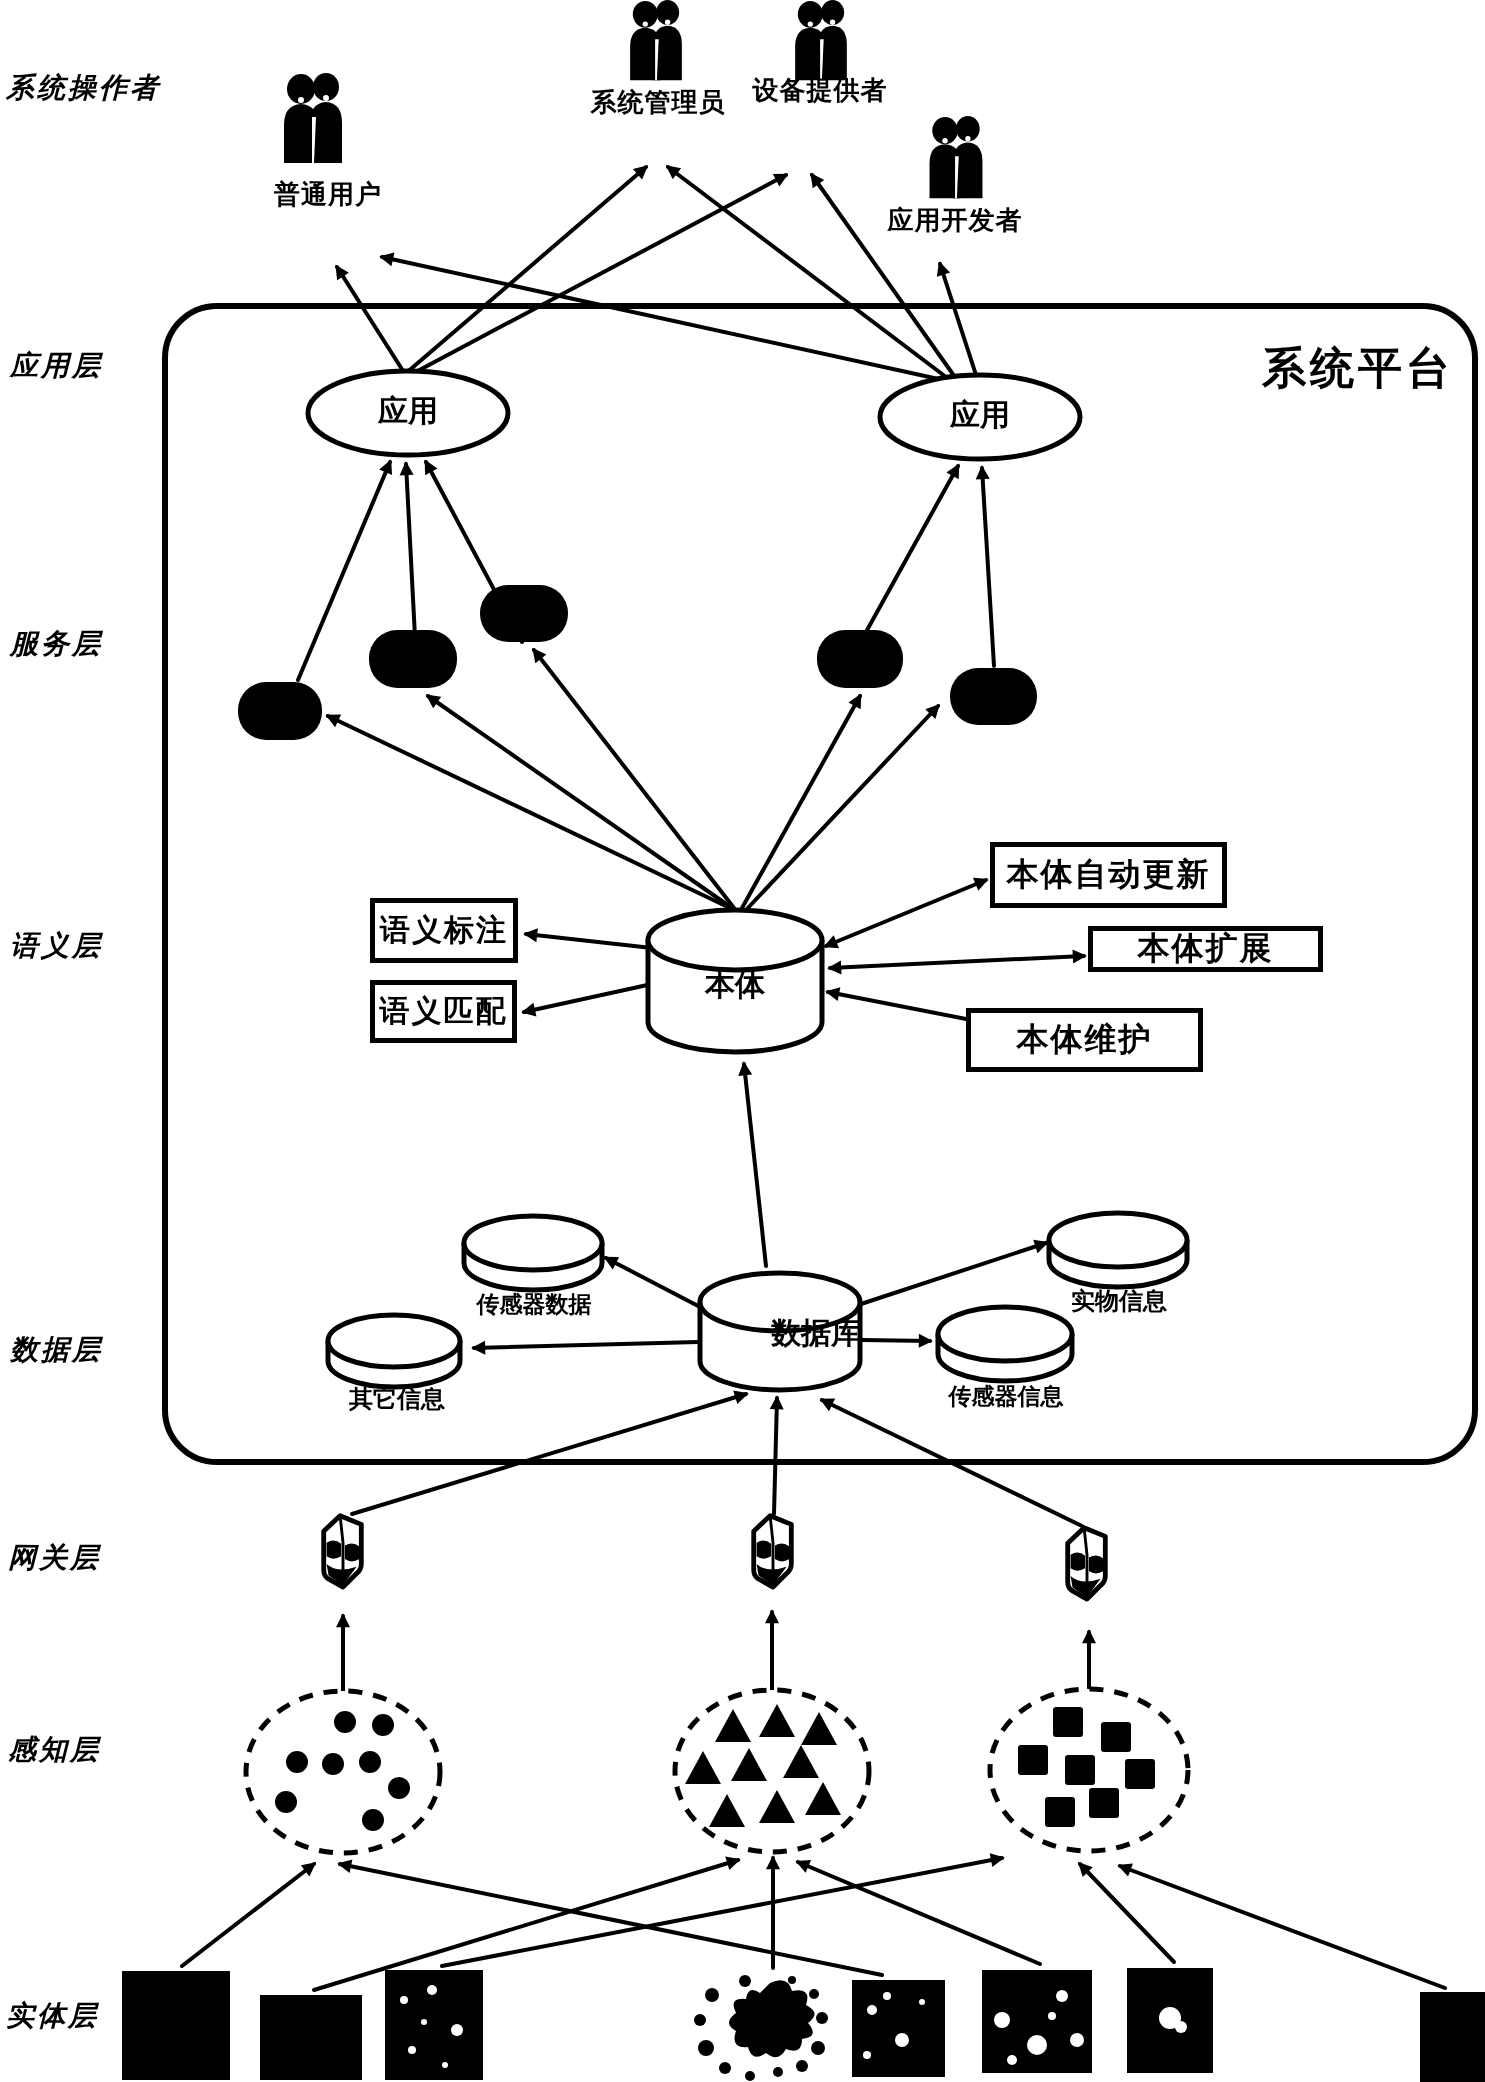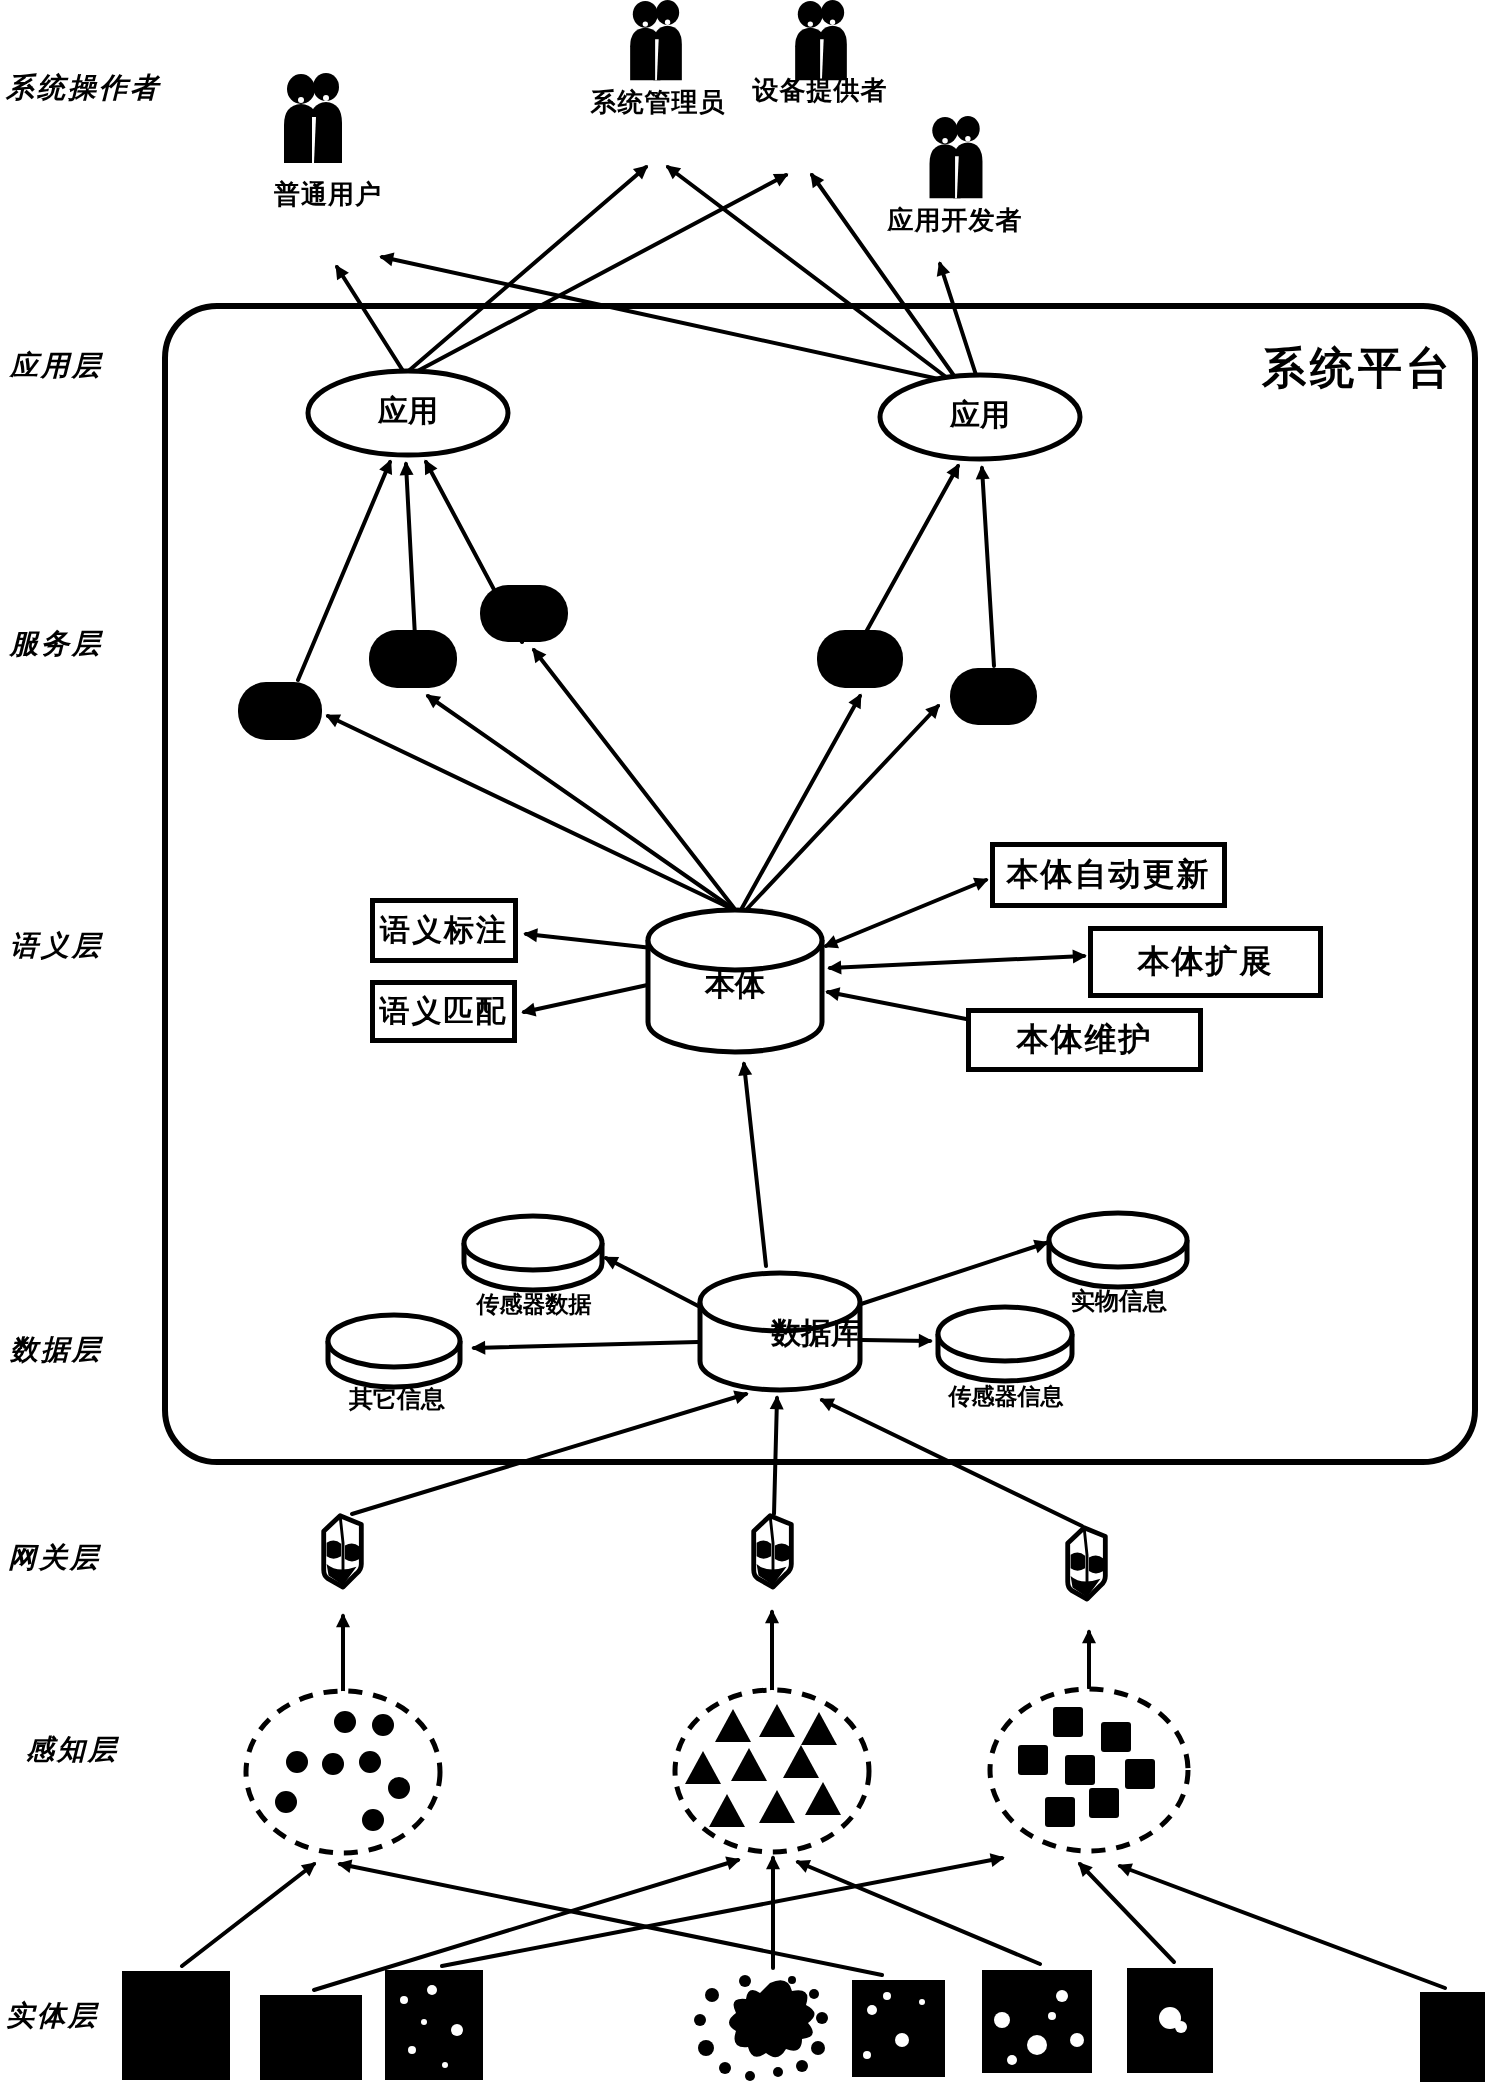--- a/index.html
+++ b/index.html
@@ -258,36 +258,36 @@
 
   <div class="nodebox fs30" style="left:370px;top:898px;width:148px;height:65px;">
     <span>语义标注</span>
   </div>
   <div class="nodebox fs30" style="left:370px;top:980px;width:147px;height:63px;">
     <span>语义匹配</span>
   </div>
   <div class="nodebox fs32" style="left:990px;top:842px;width:237px;height:66px;">
     <span>本体自动更新</span>
   </div>
-  <div class="nodebox fs32" style="left:1088px;top:926px;width:235px;height:72px;">
+  <div class="nodebox fs32" style="left:1088px;top:926px;width:235px;height:46px;">
     <span>本体扩展</span>
   </div>
   <div class="nodebox fs32" style="left:966px;top:1008px;width:237px;height:64px;text-align:right;">
     <span>本体维护</span>
   </div>
 
   <div class="lbl platform-title" style="left:1253px;top:316px;width:210px;">系统平台</div>
 
   <div class="lbl layerlbl" style="left:6px;top:72px;">系统操作者</div>
   <div class="lbl layerlbl" style="left:10px;top:350px;">应用层</div>
   <div class="lbl layerlbl" style="left:10px;top:628px;">服务层</div>
   <div class="lbl layerlbl" style="left:10px;top:930px;">语义层</div>
   <div class="lbl layerlbl" style="left:10px;top:1334px;">数据层</div>
   <div class="lbl layerlbl" style="left:8px;top:1542px;">网关层</div>
-  <div class="lbl layerlbl" style="left:8px;top:1734px;margin-left:18px;">感知层</div>
+  <div class="lbl layerlbl" style="left:8px;top:1734px;">感知层</div>
   <div class="lbl layerlbl" style="left:6px;top:2000px;">实体层</div>
 
   <div class="lbl actorlbl" style="left:258px;top:180px;width:140px;">普通用户</div>
   <div class="lbl actorlbl" style="left:583px;top:88px;width:150px;">系统管理员</div>
   <div class="lbl actorlbl" style="left:745px;top:76px;width:150px;text-align:center;">设备提供者</div>
   <div class="lbl actorlbl" style="left:880px;top:206px;width:150px;">应用开发者</div>
 
   <div class="lbl fs30" style="left:358px;top:394px;width:100px;">应用</div>
   <div class="lbl fs30" style="left:930px;top:398px;width:100px;">应用</div>
 

